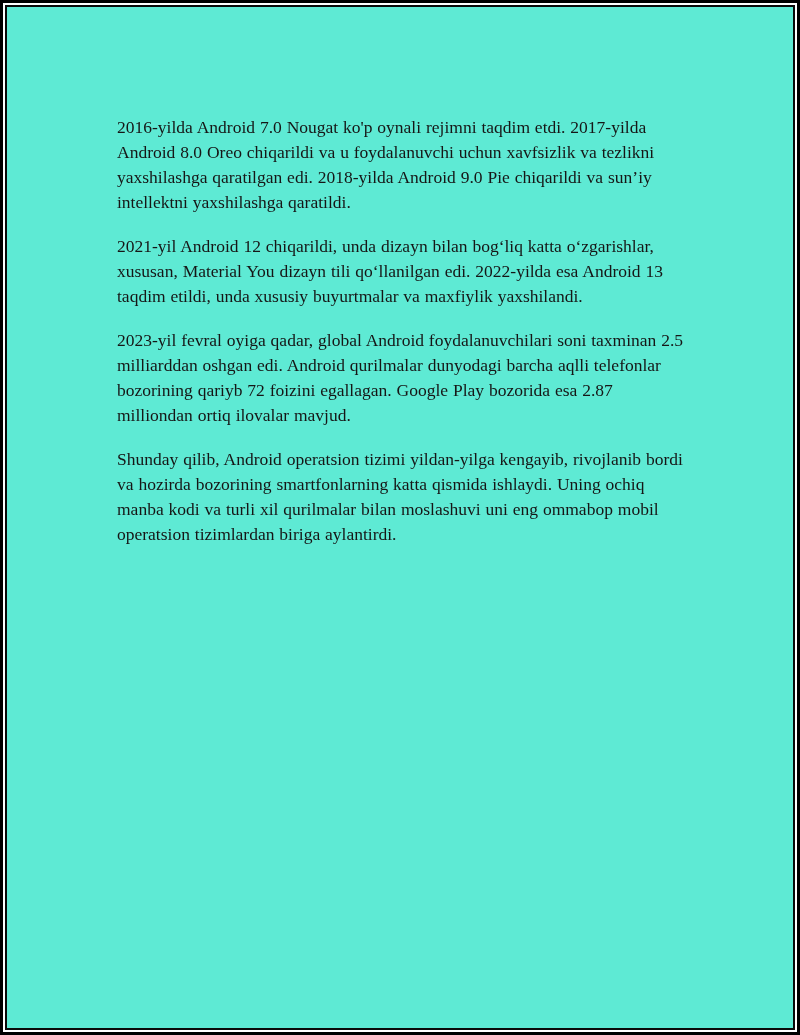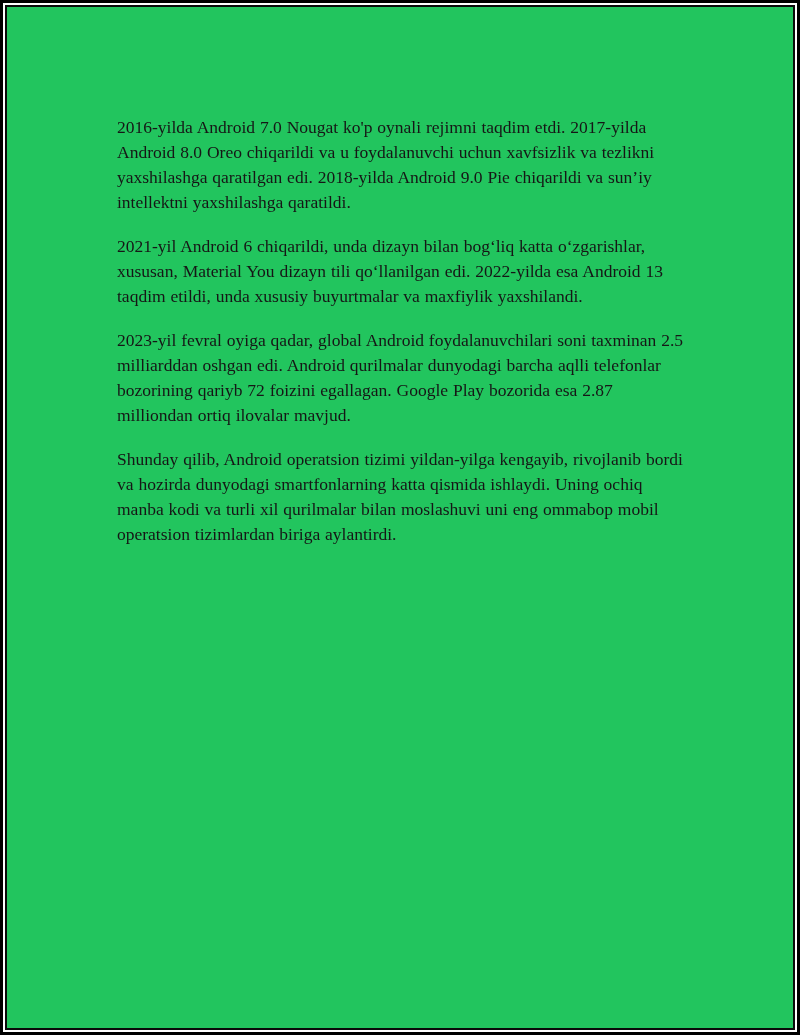--- a/index.html
+++ b/index.html
@@ -15,21 +15,21 @@
     background: #ffffff;
     border: 3px solid #000000;
     padding: 2px;
     font-family: "Liberation Serif", "DejaVu Serif", serif;
   }
   .page-inner {
     width: 100%;
     height: 100%;
     box-sizing: border-box;
     border: 2px solid #0a0a0a;
-    background: #22c55e;
+    background: #5eead4;
     overflow: hidden;
   }
   .text-block {
     margin: 108px 0 0 110px;
     width: 576px;
     color: #161616;
     font-size: 17.5px;
     line-height: 25px;
     text-align: left;
   }
@@ -39,18 +39,18 @@
     word-spacing: 0.5px;
   }
 </style>
 </head>
 <body>
 
 <div class="page">
   <div class="page-inner">
     <div class="text-block">
       <p>2016-yilda Android 7.0 Nougat ko'p oynali rejimni taqdim etdi. 2017-yilda Android 8.0 Oreo chiqarildi va u foydalanuvchi uchun xavfsizlik va tezlikni yaxshilashga qaratilgan edi. 2018-yilda Android 9.0 Pie chiqarildi va sun’iy intellektni yaxshilashga qaratildi.</p>
-      <p>2021-yil Android 6 chiqarildi, unda dizayn bilan bogʻliq katta oʻzgarishlar, xususan, Material You dizayn tili qoʻllanilgan edi. 2022-yilda esa Android 13 taqdim etildi, unda xususiy buyurtmalar va maxfiylik yaxshilandi.</p>
+      <p>2021-yil Android 12 chiqarildi, unda dizayn bilan bogʻliq katta oʻzgarishlar, xususan, Material You dizayn tili qoʻllanilgan edi. 2022-yilda esa Android 13 taqdim etildi, unda xususiy buyurtmalar va maxfiylik yaxshilandi.</p>
       <p>2023-yil fevral oyiga qadar, global Android foydalanuvchilari soni taxminan 2.5 milliarddan oshgan edi. Android qurilmalar dunyodagi barcha aqlli telefonlar bozorining qariyb 72 foizini egallagan. Google Play bozorida esa 2.87 milliondan ortiq ilovalar mavjud.</p>
-      <p>Shunday qilib, Android operatsion tizimi yildan-yilga kengayib, rivojlanib bordi va hozirda dunyodagi smartfonlarning katta qismida ishlaydi. Uning ochiq manba kodi va turli xil qurilmalar bilan moslashuvi uni eng ommabop mobil operatsion tizimlardan biriga aylantirdi.</p>
+      <p>Shunday qilib, Android operatsion tizimi yildan-yilga kengayib, rivojlanib bordi va hozirda bozorining smartfonlarning katta qismida ishlaydi. Uning ochiq manba kodi va turli xil qurilmalar bilan moslashuvi uni eng ommabop mobil operatsion tizimlardan biriga aylantirdi.</p>
     </div>
   </div>
 </div>
 
 </body></html>

